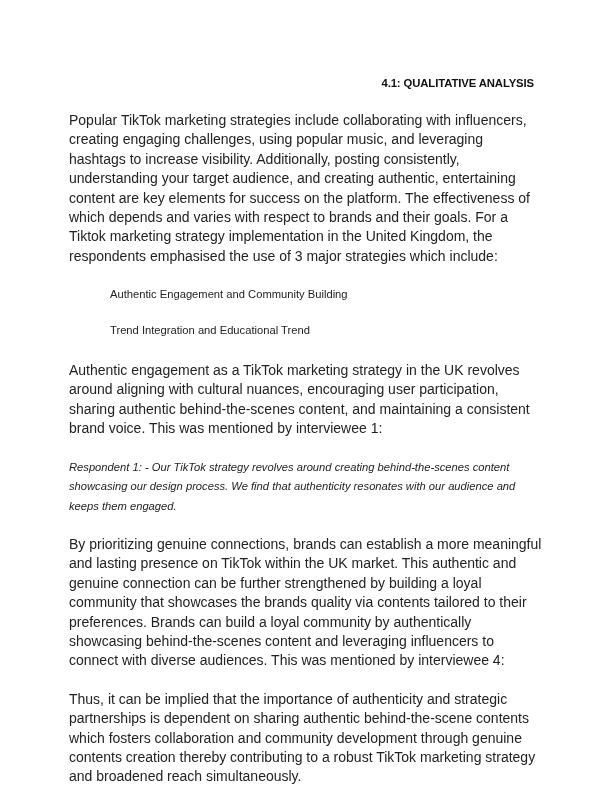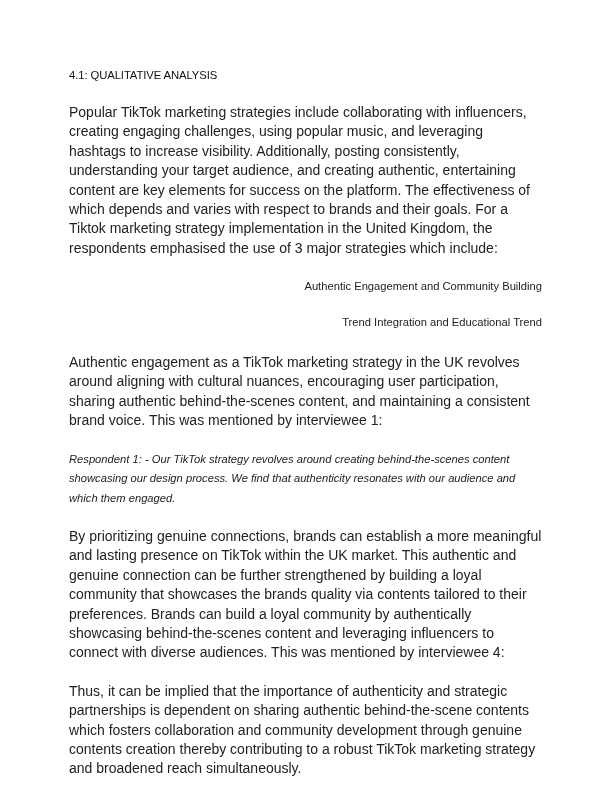--- a/index.html
+++ b/index.html
@@ -20,26 +20,27 @@
   .content {
     position: absolute;
     left: 69px;
     top: 68px;
     width: 473px;
   }
   h2.section-heading,
   h3.sub-heading,
   h4.subsub-heading {
     font-family: "Liberation Sans", sans-serif;
-    font-weight: normal;
+    font-weight: bold;
     font-size: 11.3px;
     line-height: 15px;
     color: #111111;
-    margin: 0;
+    margin: 8px;
     letter-spacing: -0.1px;
+    text-align: right;
   }
   h2.section-heading {
     margin-bottom: 20px;
   }
   h3.sub-heading {
     margin-bottom: 21px;
   }
   h4.subsub-heading {
     margin-top: 22px;
     margin-bottom: 20px;
@@ -55,21 +56,20 @@
     font-size: 11.2px;
     line-height: 19.4px;
     color: #222222;
     font-style: italic;
     margin: 0 0 19px 0;
   }
   ul.strategy-list {
     list-style: none;
     margin: 0 0 21px 0;
     padding: 0;
-    text-align: right;
   }
   ul.strategy-list li {
     font-size: 11.2px;
     line-height: 19.4px;
     color: #222222;
     margin: 0 0 16px 41px;
   }
   ul.strategy-list li:last-child {
     margin-bottom: 0;
   }
@@ -86,21 +86,21 @@
     <p class="body-text">Popular TikTok marketing strategies include collaborating with influencers, creating engaging challenges, using popular music, and leveraging hashtags to increase visibility. Additionally, posting consistently, understanding your target audience, and creating authentic, entertaining content are key elements for success on the platform. The effectiveness of which depends and varies with respect to brands and their goals. For a Tiktok marketing strategy implementation in the United Kingdom, the respondents emphasised the use of 3 major strategies which include:</p>
 
     <ul class="strategy-list">
       <li>Authentic Engagement and Community Building</li>
       <li>Trend Integration and Educational Trend</li>
     </ul>
 
 
     <p class="body-text">Authentic engagement as a TikTok marketing strategy in the UK revolves around aligning with cultural nuances, encouraging user participation, sharing authentic behind-the-scenes content, and maintaining a consistent brand voice. This was mentioned by interviewee 1:</p>
 
-    <p class="quote-text">Respondent 1: - Our TikTok strategy revolves around creating behind-the-scenes content showcasing our design process. We find that authenticity resonates with our audience and which them engaged.</p>
+    <p class="quote-text">Respondent 1: - Our TikTok strategy revolves around creating behind-the-scenes content showcasing our design process. We find that authenticity resonates with our audience and keeps them engaged.</p>
 
     <p class="body-text">By prioritizing genuine connections, brands can establish a more meaningful and lasting presence on TikTok within the UK market. This authentic and genuine connection can be further strengthened by building a loyal community that showcases the brands quality via contents tailored to their preferences. Brands can build a loyal community by authentically showcasing behind-the-scenes content and leveraging influencers to connect with diverse audiences. This was mentioned by interviewee 4:</p>
 
 
     <p class="body-text">Thus, it can be implied that the importance of authenticity and strategic partnerships is dependent on sharing authentic behind-the-scene contents which fosters collaboration and community development through genuine contents creation thereby contributing to a robust TikTok marketing strategy and broadened reach simultaneously.</p>
 
   </div>
 </div>
 
 </body></html>

